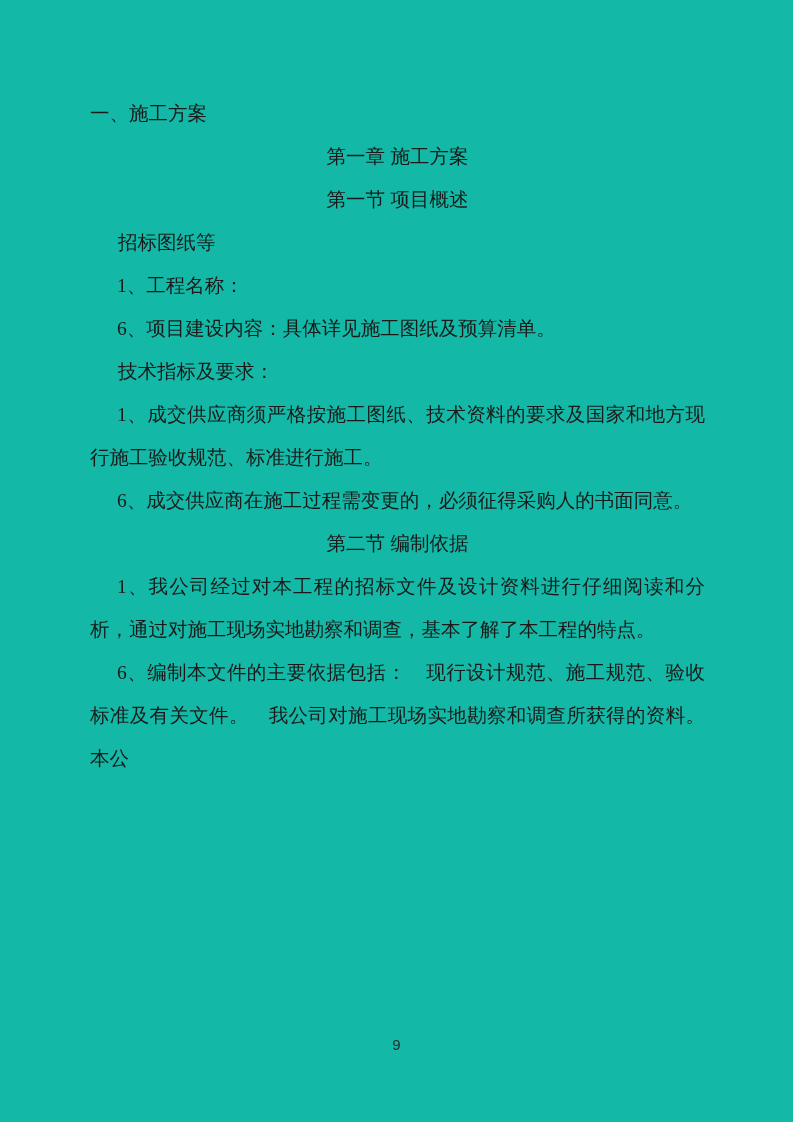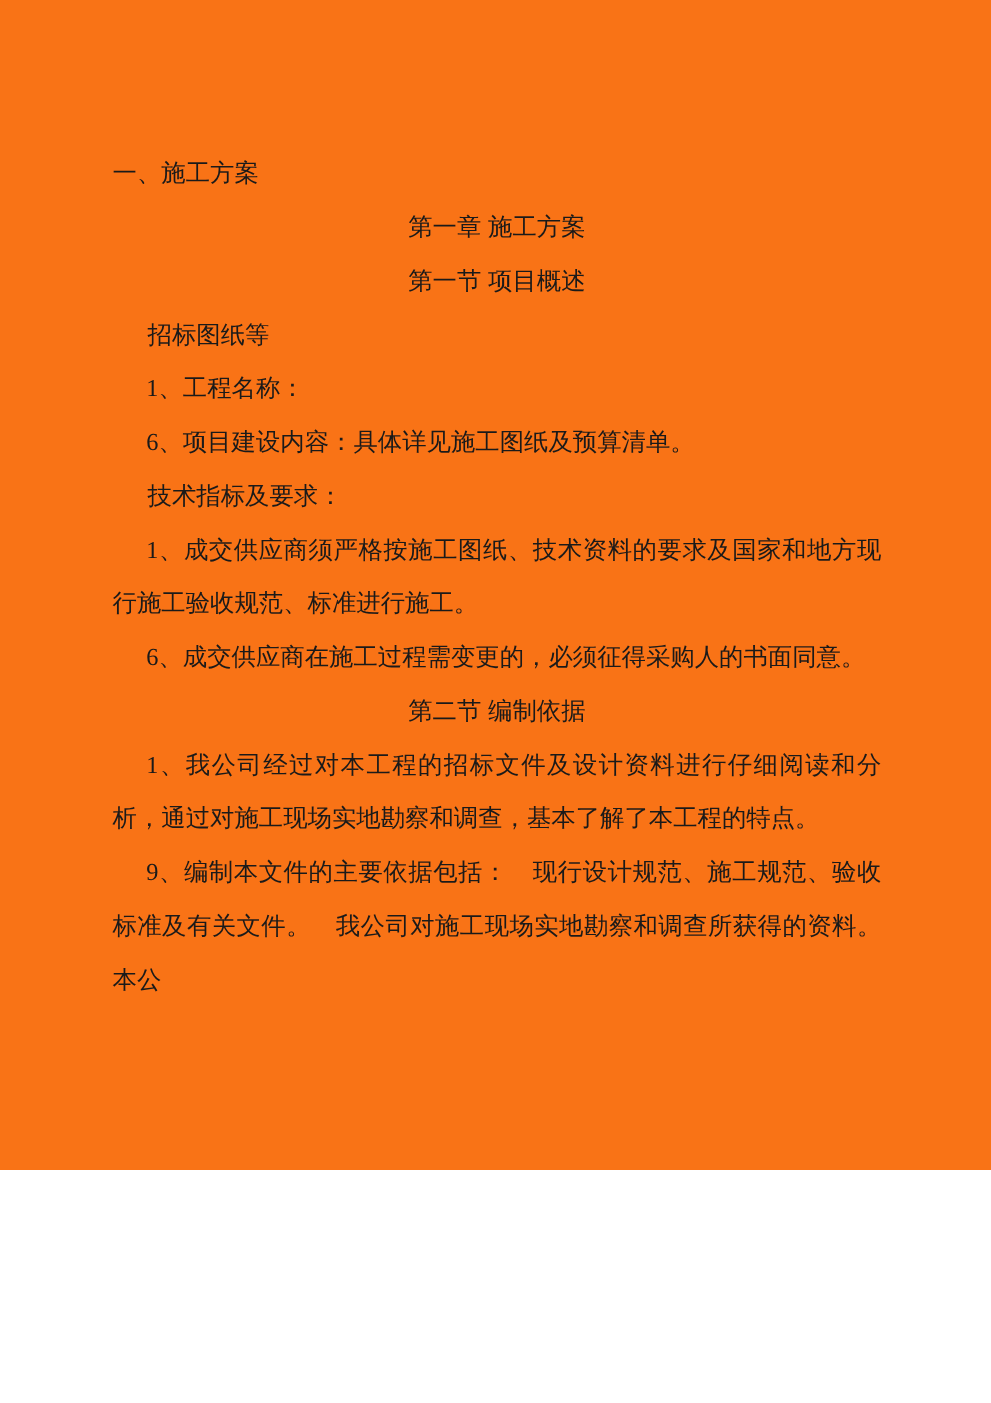--- a/index.html
+++ b/index.html
@@ -3,24 +3,24 @@
 <meta charset="utf-8">
 <style>
   html, body {
     margin: 0;
     padding: 0;
     background: #ffffff;
   }
   .page {
     position: relative;
     width: 793px;
-    height: 936px;
+    height: 1122px;
     box-sizing: border-box;
-    background: #f97316;
-    padding: 118px 88px 0 90px;
+    background: #14b8a6;
+    padding: 92px 88px 0 90px;
     color: #1a1a1a;
     font-family: "Liberation Serif", "DejaVu Serif", serif;
     font-size: 19.5px;
     overflow: hidden;
   }
   .page p, .page h1, .page h2, .page h3 {
     margin: 0;
     padding: 0;
     line-height: 43px;
     font-size: 19.5px;
@@ -73,17 +73,17 @@
   <p class="para">1、成交供应商须严格按施工图纸、技术资料的要求及国家和地方现行施工验收规范、标准进行施工。</p>
 
   <p class="para">6、成交供应商在施工过程需变更的，必须征得采购人的书面同意。</p>
 
 
   <h2 class="bold-head center">第二节 编制依据</h2>
 
   <p class="para">1、我公司经过对本工程的招标文件及设计资料进行仔细阅读和分析，通过对施工现场实地勘察和调查，基本了解了本工程的特点。</p>
 
 
-  <p class="para">9、编制本文件的主要依据包括：　现行设计规范、施工规范、验收标准及有关文件。　我公司对施工现场实地勘察和调查所获得的资料。　本公</p>
+  <p class="para">6、编制本文件的主要依据包括：　现行设计规范、施工规范、验收标准及有关文件。　我公司对施工现场实地勘察和调查所获得的资料。　本公</p>
 
   <div class="pagenum">9</div>
 
 </div>
 
 </body></html>

